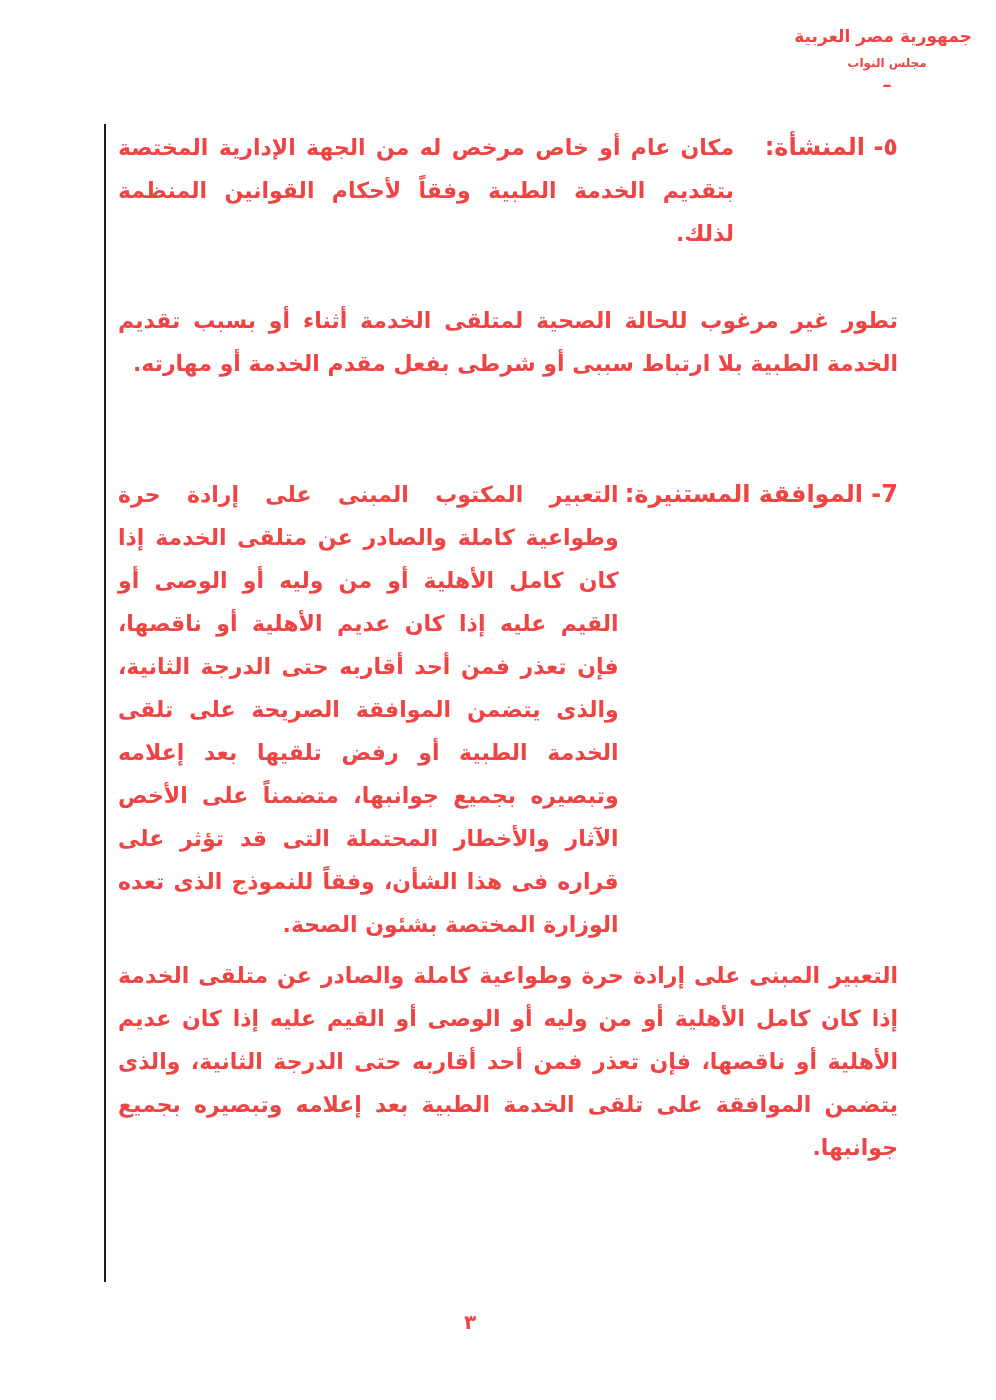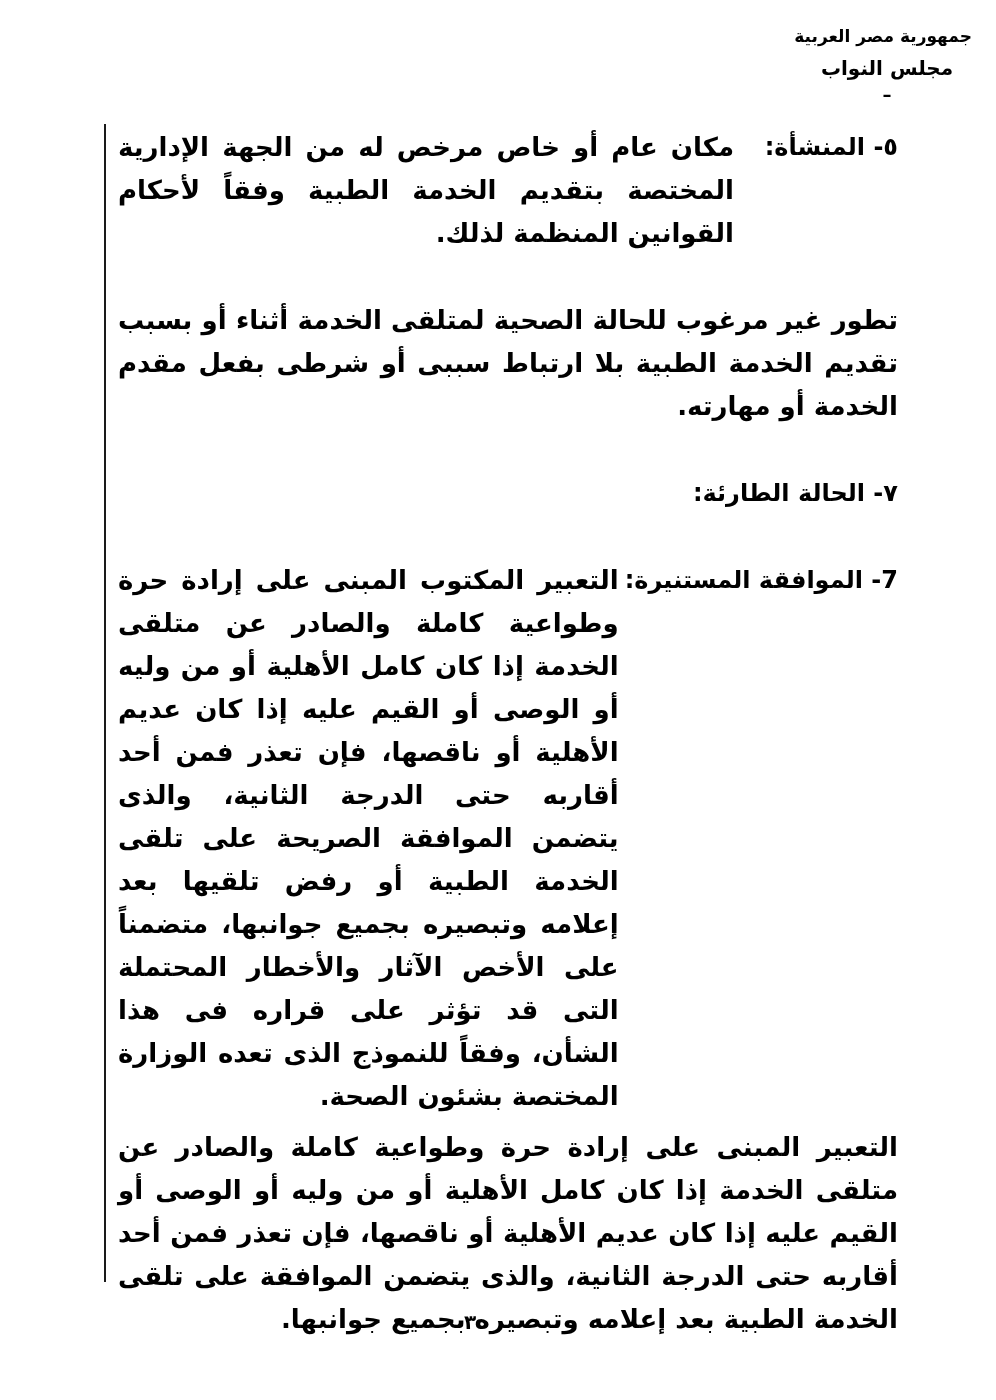--- a/index.html
+++ b/index.html
@@ -6,40 +6,40 @@
     margin: 0;
     padding: 0;
     background: #ffffff;
   }
   .page {
     position: relative;
     width: 996px;
     height: 1400px;
     background: #ffffff;
     font-family: "DejaVu Sans", sans-serif;
-    color: #000000;
+    color: #ef4444;
     direction: rtl;
     overflow: hidden;
   }
   
   .header {
     position: absolute;
     top: 26px;
     right: 24px;
     width: 170px;
     text-align: center;
     font-weight: bold;
   }
   .header-line1 {
     font-size: 17px;
     letter-spacing: 0.5px;
     white-space: nowrap;
   }
   .header-line2 {
-    font-size: 20px;
+    font-size: 12px;
     margin-top: 10px;
     white-space: nowrap;
   }
   .header-dash {
     font-size: 18px;
     font-weight: bold;
     margin-top: 4px;
     text-align: center;
   }
   
@@ -70,21 +70,21 @@
   .term {
     flex: 0 0 158px;
     font-size: 24px;
     font-weight: bold;
     line-height: 43px;
     white-space: nowrap;
     padding-left: 6px;
   }
   .def {
     flex: 1 1 auto;
-    font-size: 26px;
+    font-size: 22px;
     font-weight: bold;
     line-height: 43px;
     text-align: justify;
     text-align-last: right;
   }
   
   .page-number {
     position: absolute;
     bottom: 66px;
     left: 0;
@@ -111,21 +111,20 @@
     <div class="item">
       <div class="term">٥- المنشأة:</div>
       <div class="def">مكان عام أو خاص مرخص له من الجهة الإدارية المختصة بتقديم الخدمة الطبية وفقاً لأحكام القوانين المنظمة لذلك.</div>
     </div>
 
     <div class="item">
       <div class="def">تطور غير مرغوب للحالة الصحية لمتلقى الخدمة أثناء أو بسبب تقديم الخدمة الطبية بلا ارتباط سببى أو شرطى بفعل مقدم الخدمة أو مهارته.</div>
     </div>
 
     <div class="item">
-      <div class="term">٧- الحالة الطارئة:</div>
     </div>
 
     <div class="item">
       <div class="term">7- الموافقة المستنيرة:</div>
       <div class="def">التعبير المكتوب المبنى على إرادة حرة وطواعية كاملة والصادر عن متلقى الخدمة إذا كان كامل الأهلية أو من وليه أو الوصى أو القيم عليه إذا كان عديم الأهلية أو ناقصها، فإن تعذر فمن أحد أقاربه حتى الدرجة الثانية، والذى يتضمن الموافقة الصريحة على تلقى الخدمة الطبية أو رفض تلقيها بعد إعلامه وتبصيره بجميع جوانبها، متضمناً على الأخص الآثار والأخطار المحتملة التى قد تؤثر على قراره فى هذا الشأن، وفقاً للنموذج الذى تعده الوزارة المختصة بشئون الصحة.</div>
     </div>
 
     <div class="item">
       <div class="def">التعبير المبنى على إرادة حرة وطواعية كاملة والصادر عن متلقى الخدمة إذا كان كامل الأهلية أو من وليه أو الوصى أو القيم عليه إذا كان عديم الأهلية أو ناقصها، فإن تعذر فمن أحد أقاربه حتى الدرجة الثانية، والذى يتضمن الموافقة على تلقى الخدمة الطبية بعد إعلامه وتبصيره بجميع جوانبها.</div>
     </div>

